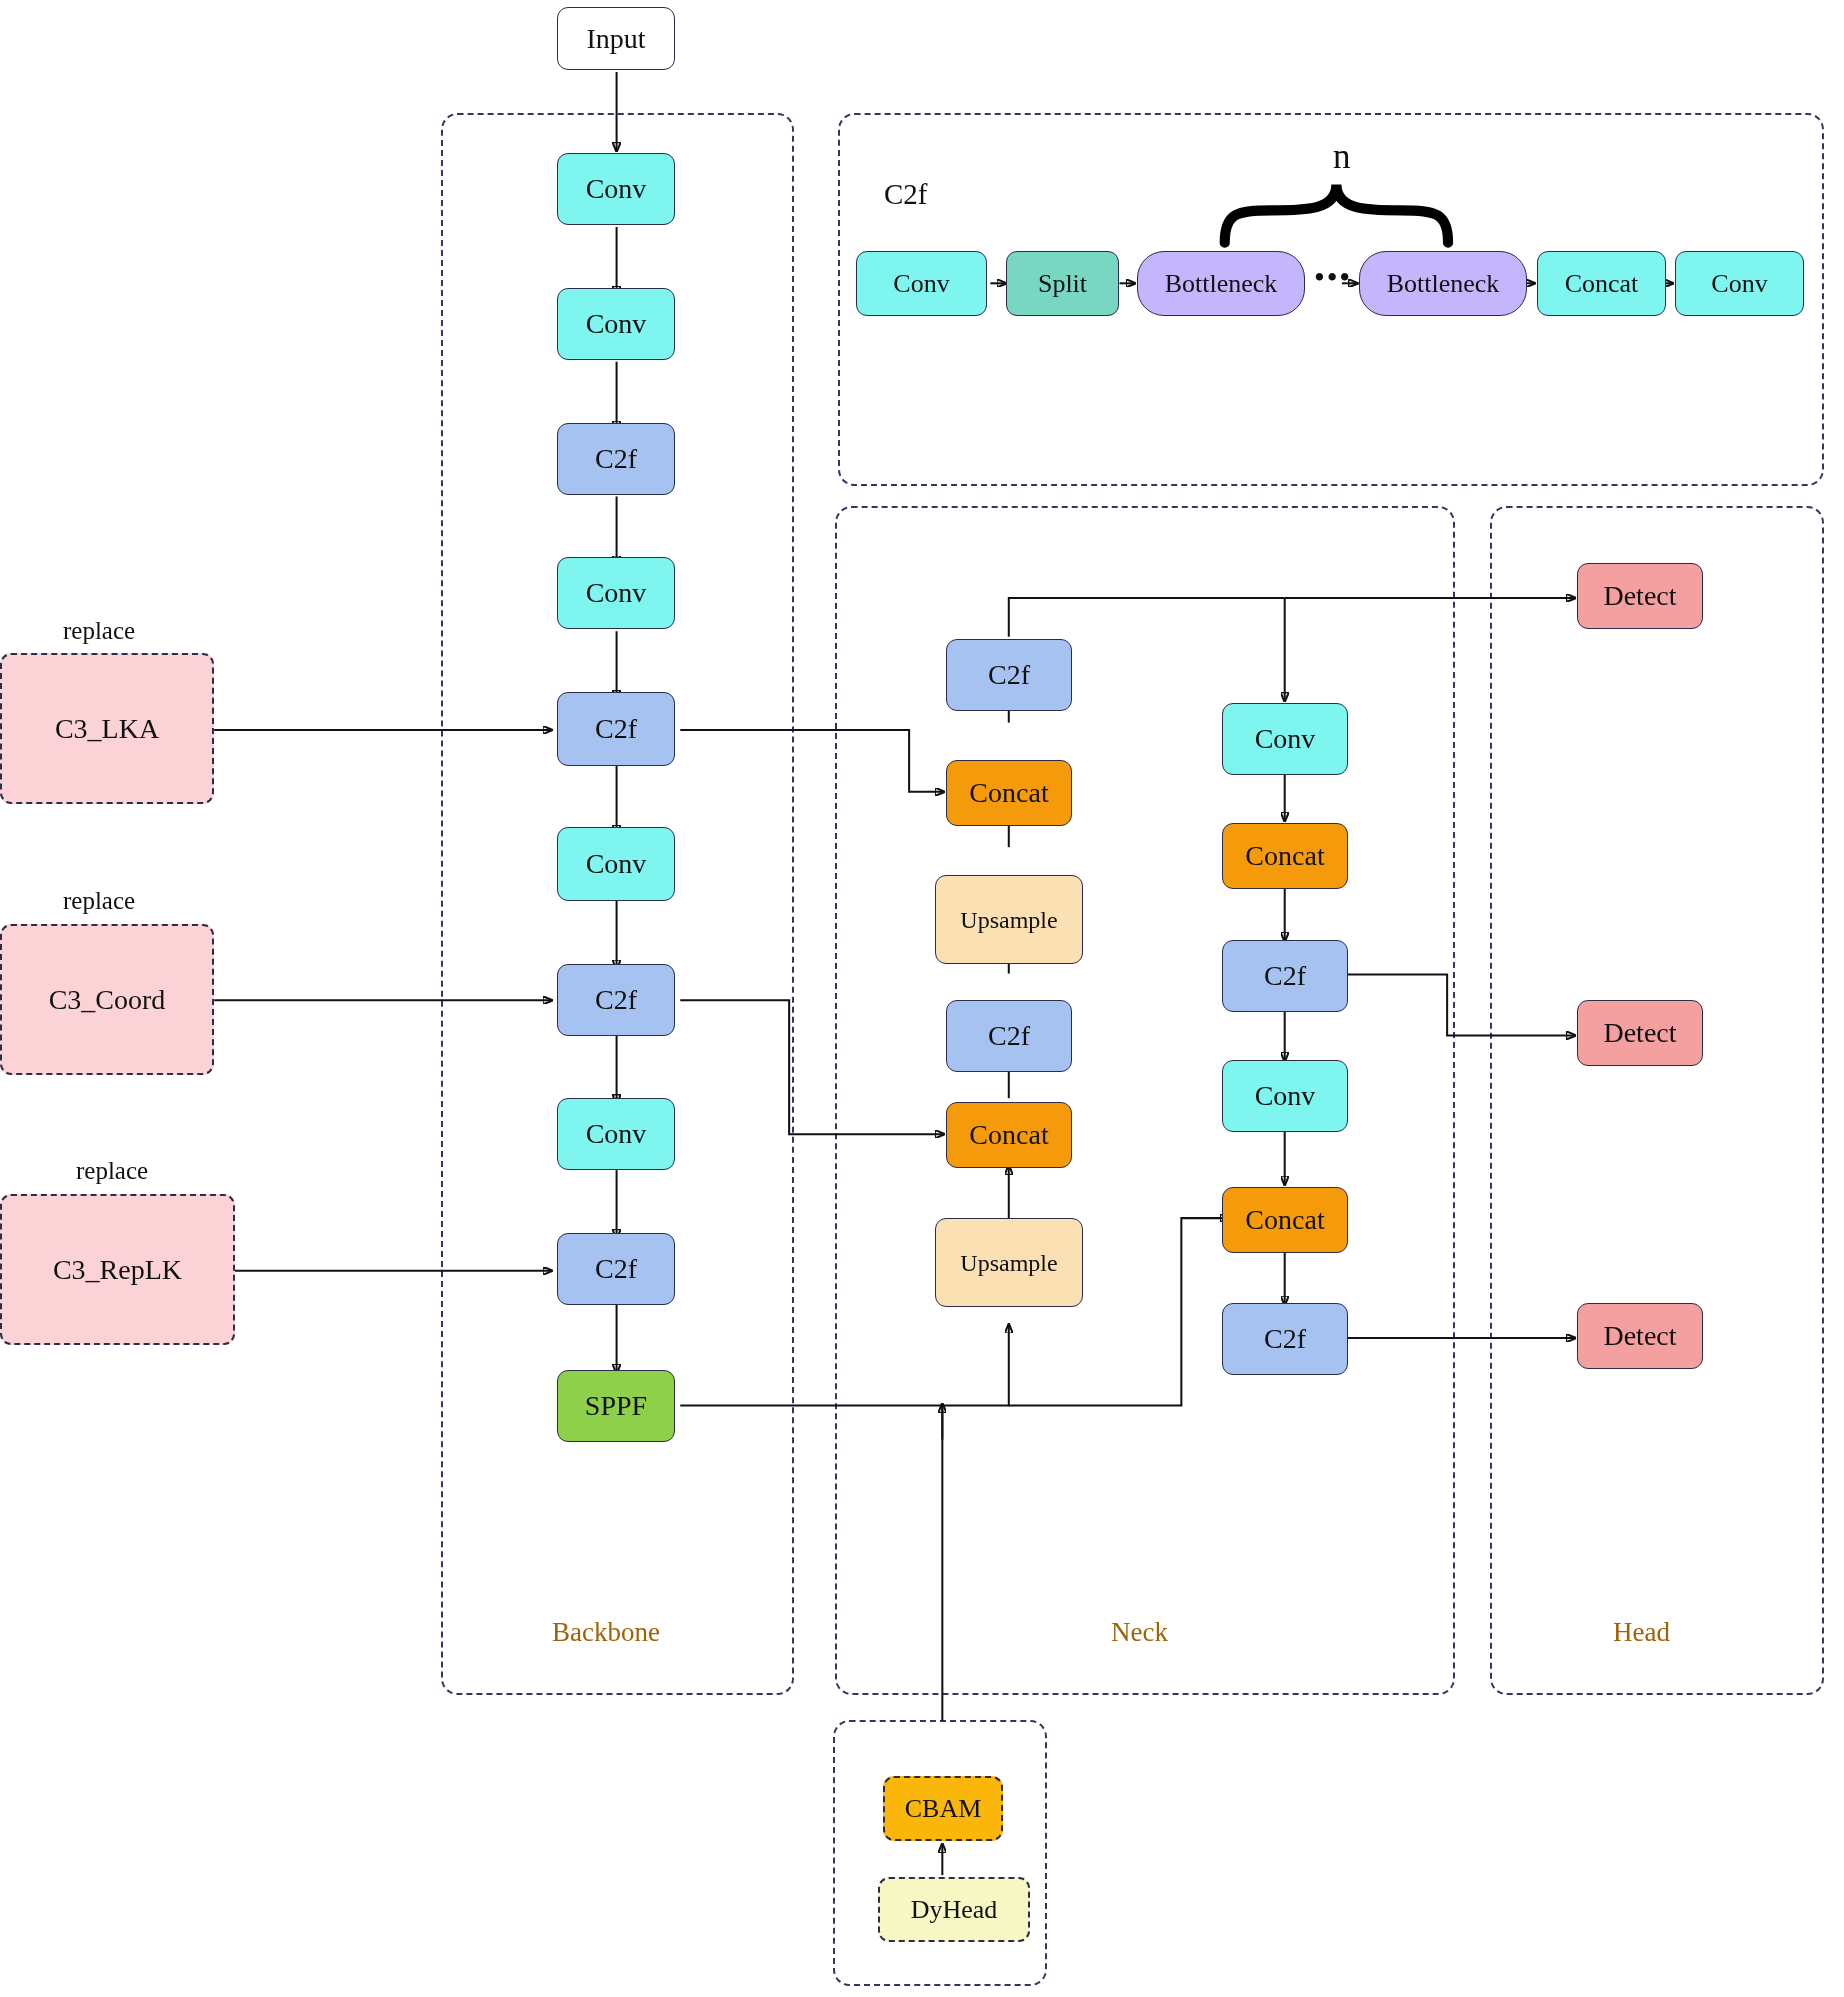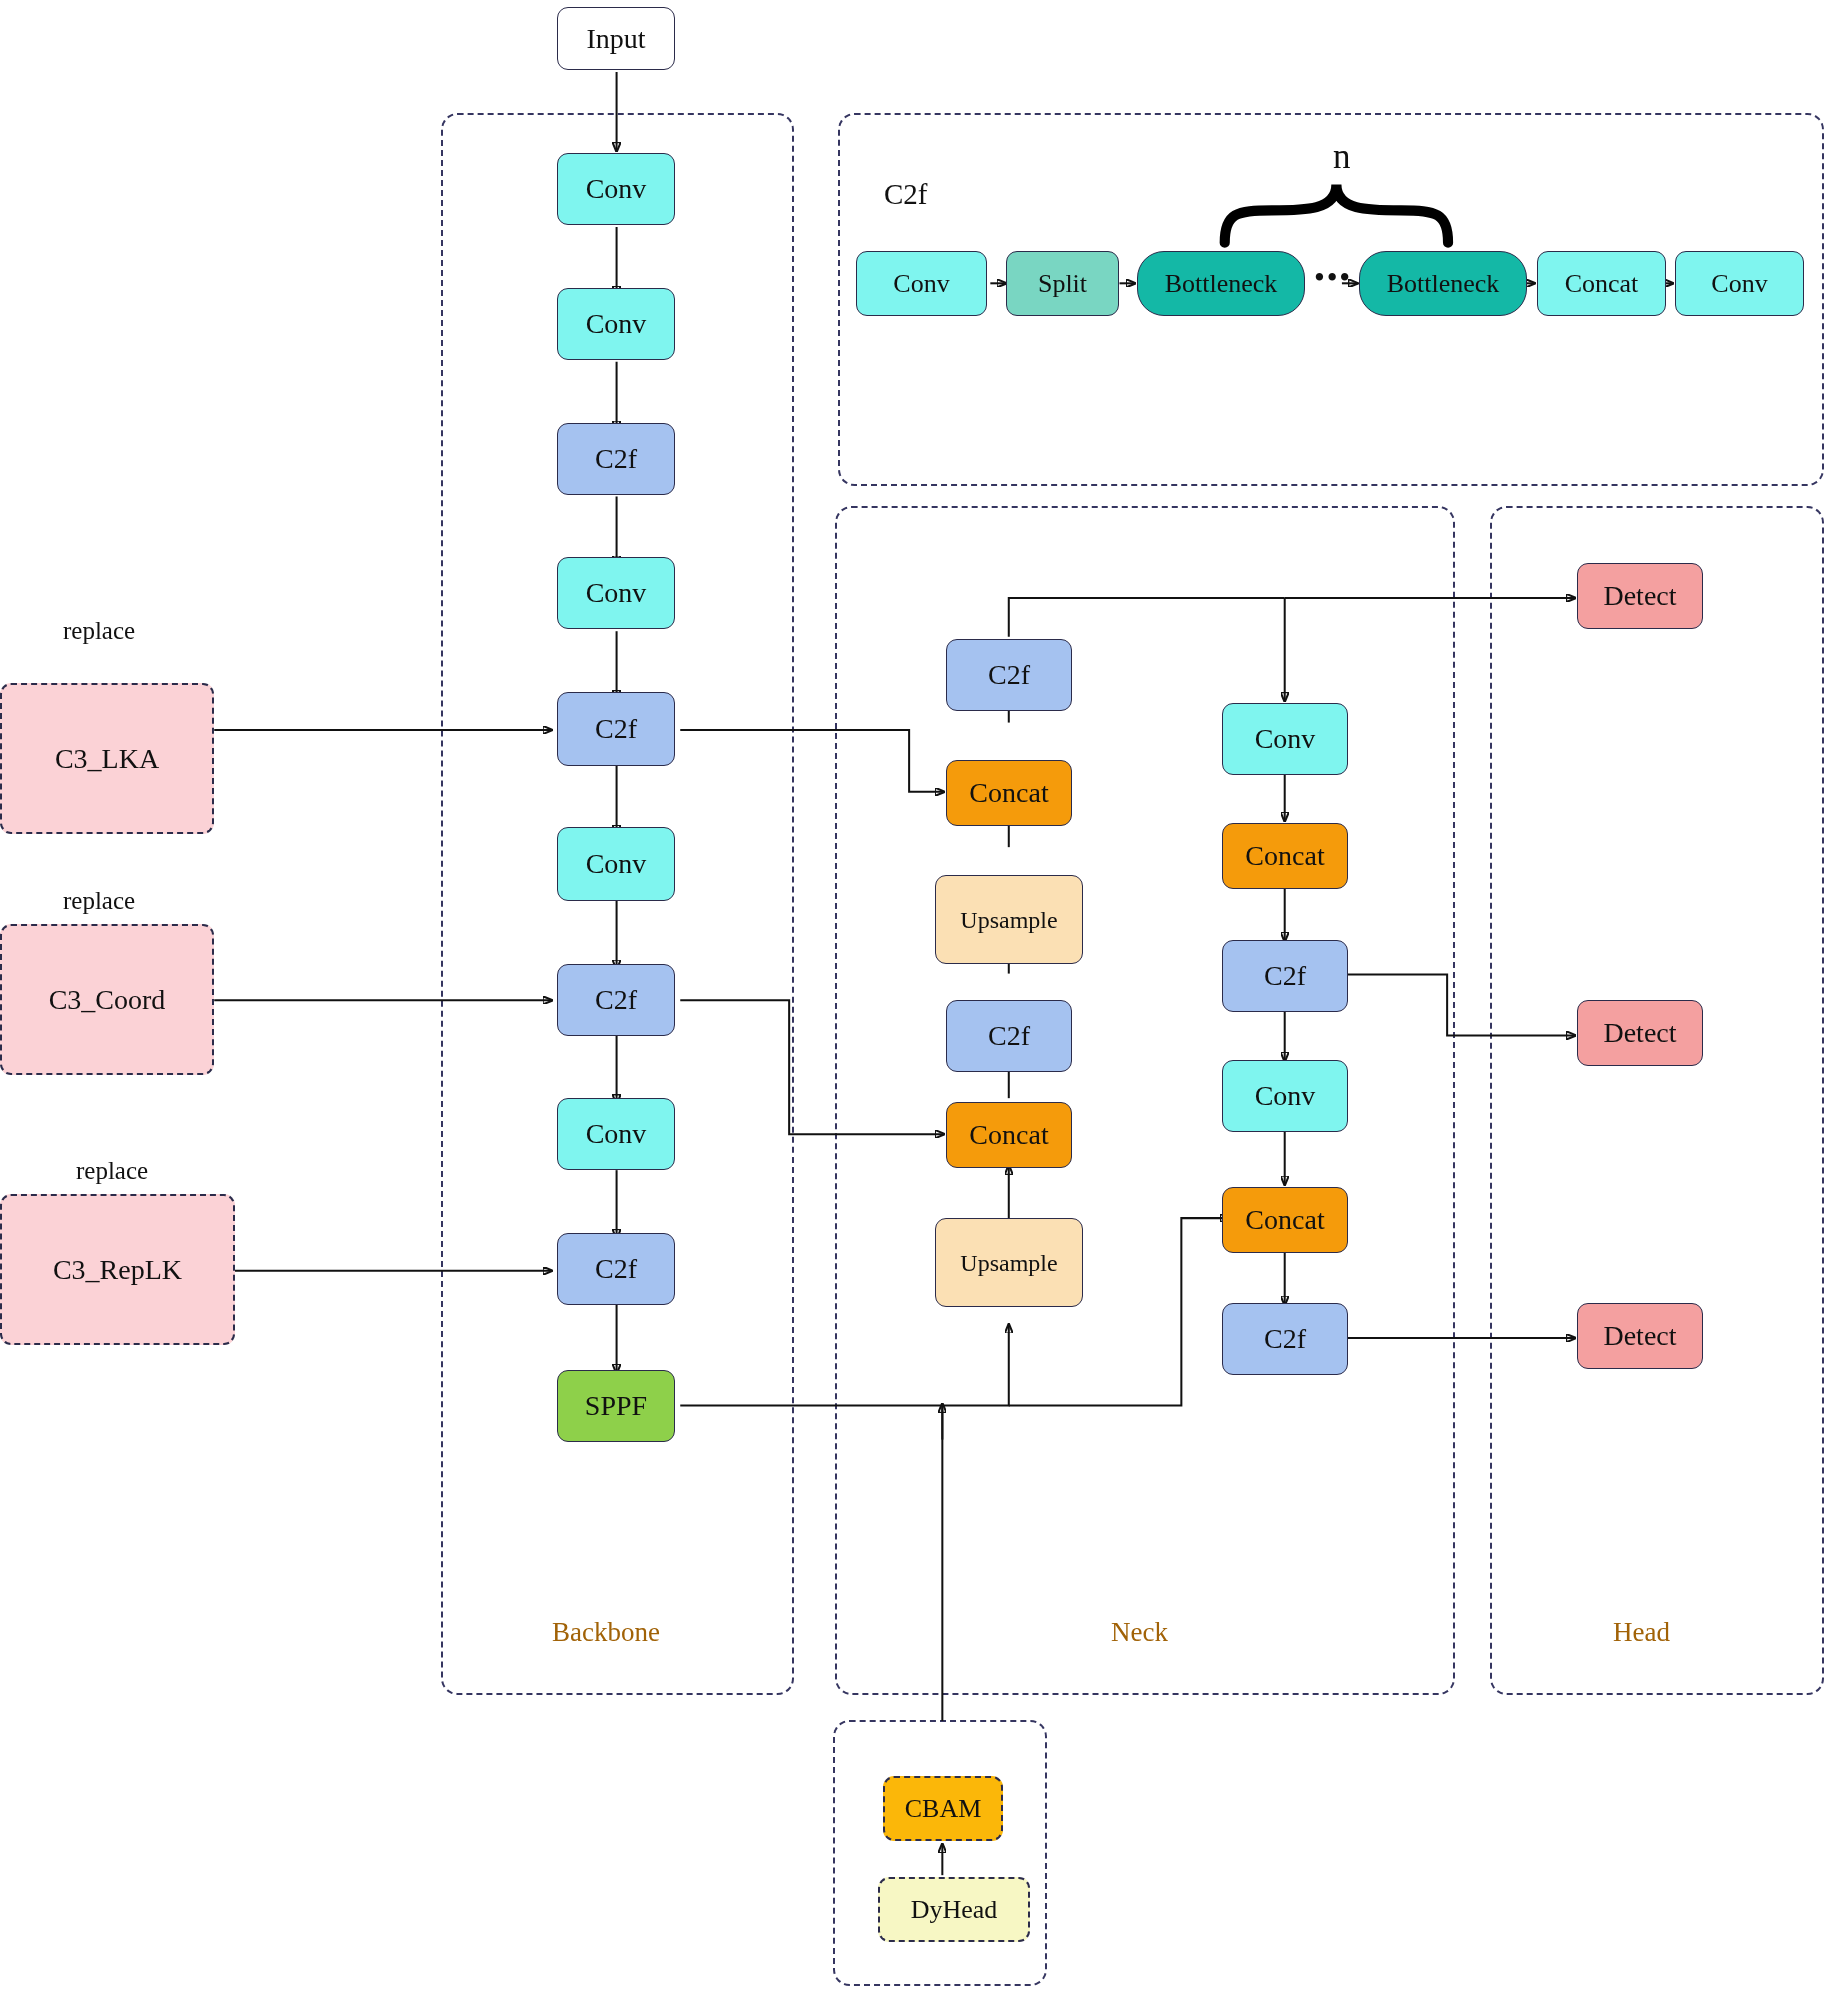--- a/index.html
+++ b/index.html
@@ -38,21 +38,21 @@
 
   
   .c-input     { background: #ffffff; }
   .c-conv      { background: #7ff5ef; }
   .c-c2f       { background: #a5c2f0; }
   .c-sppf      { background: #8ed04a; }
   .c-concat    { background: #f59b0b; }
   .c-upsample  { background: #fbe0b4; }
   .c-detect    { background: #f4a0a0; }
   .c-split     { background: #79d6c2; }
-  .c-bottleneck{ background: #14b8a6; border-radius: 27px; }
+  .c-bottleneck{ background: #c4b5fd; border-radius: 27px; }
   .c-replace   { background: #fbd2d6; border-style: dashed; border-width: 2.3px; }
   .c-cbam      { background: #fbb709; border-style: dashed; border-width: 2.3px; }
   .c-dyhead    { background: #f7f7c4; border-style: dashed; border-width: 2.3px; }
 
   
   .group {
     position: absolute;
     box-sizing: border-box;
     border: 2.3px dashed #353560;
     border-radius: 16.6px;
@@ -188,21 +188,21 @@
   <div class="node c-c2f" style="left:557px; top:423px; width:118px; height:72px;">C2f</div>
   <div class="node c-conv" style="left:557px; top:557px; width:118px; height:72px;">Conv</div>
   <div class="node c-c2f" style="left:557px; top:692px; width:118px; height:74px;">C2f</div>
   <div class="node c-conv" style="left:557px; top:827px; width:118px; height:74px;">Conv</div>
   <div class="node c-c2f" style="left:557px; top:964px; width:118px; height:72px;">C2f</div>
   <div class="node c-conv" style="left:557px; top:1098px; width:118px; height:72px;">Conv</div>
   <div class="node c-c2f" style="left:557px; top:1233px; width:118px; height:72px;">C2f</div>
   <div class="node c-sppf" style="left:557px; top:1370px; width:118px; height:72px;">SPPF</div>
 
   <div class="caption" style="left:63px; top:617px;">replace</div>
-  <div class="node c-replace" style="left:0px; top:683px; width:214px; height:151px;">C3_LKA</div>
+  <div class="node c-replace" style="left:0px; top:653px; width:214px; height:151px;">C3_LKA</div>
 
   <div class="caption" style="left:63px; top:887px;">replace</div>
   <div class="node c-replace" style="left:0px; top:924px; width:214px; height:151px;">C3_Coord</div>
 
   <div class="caption" style="left:76px; top:1157px;">replace</div>
   <div class="node c-replace" style="left:0px; top:1194px; width:235px; height:151px;">C3_RepLK</div>
 
   <div class="caption c2f-title" style="left:884px; top:178px;">C2f</div>
   <div class="caption big-n" style="left:1333px; top:137px;">n</div>
 

